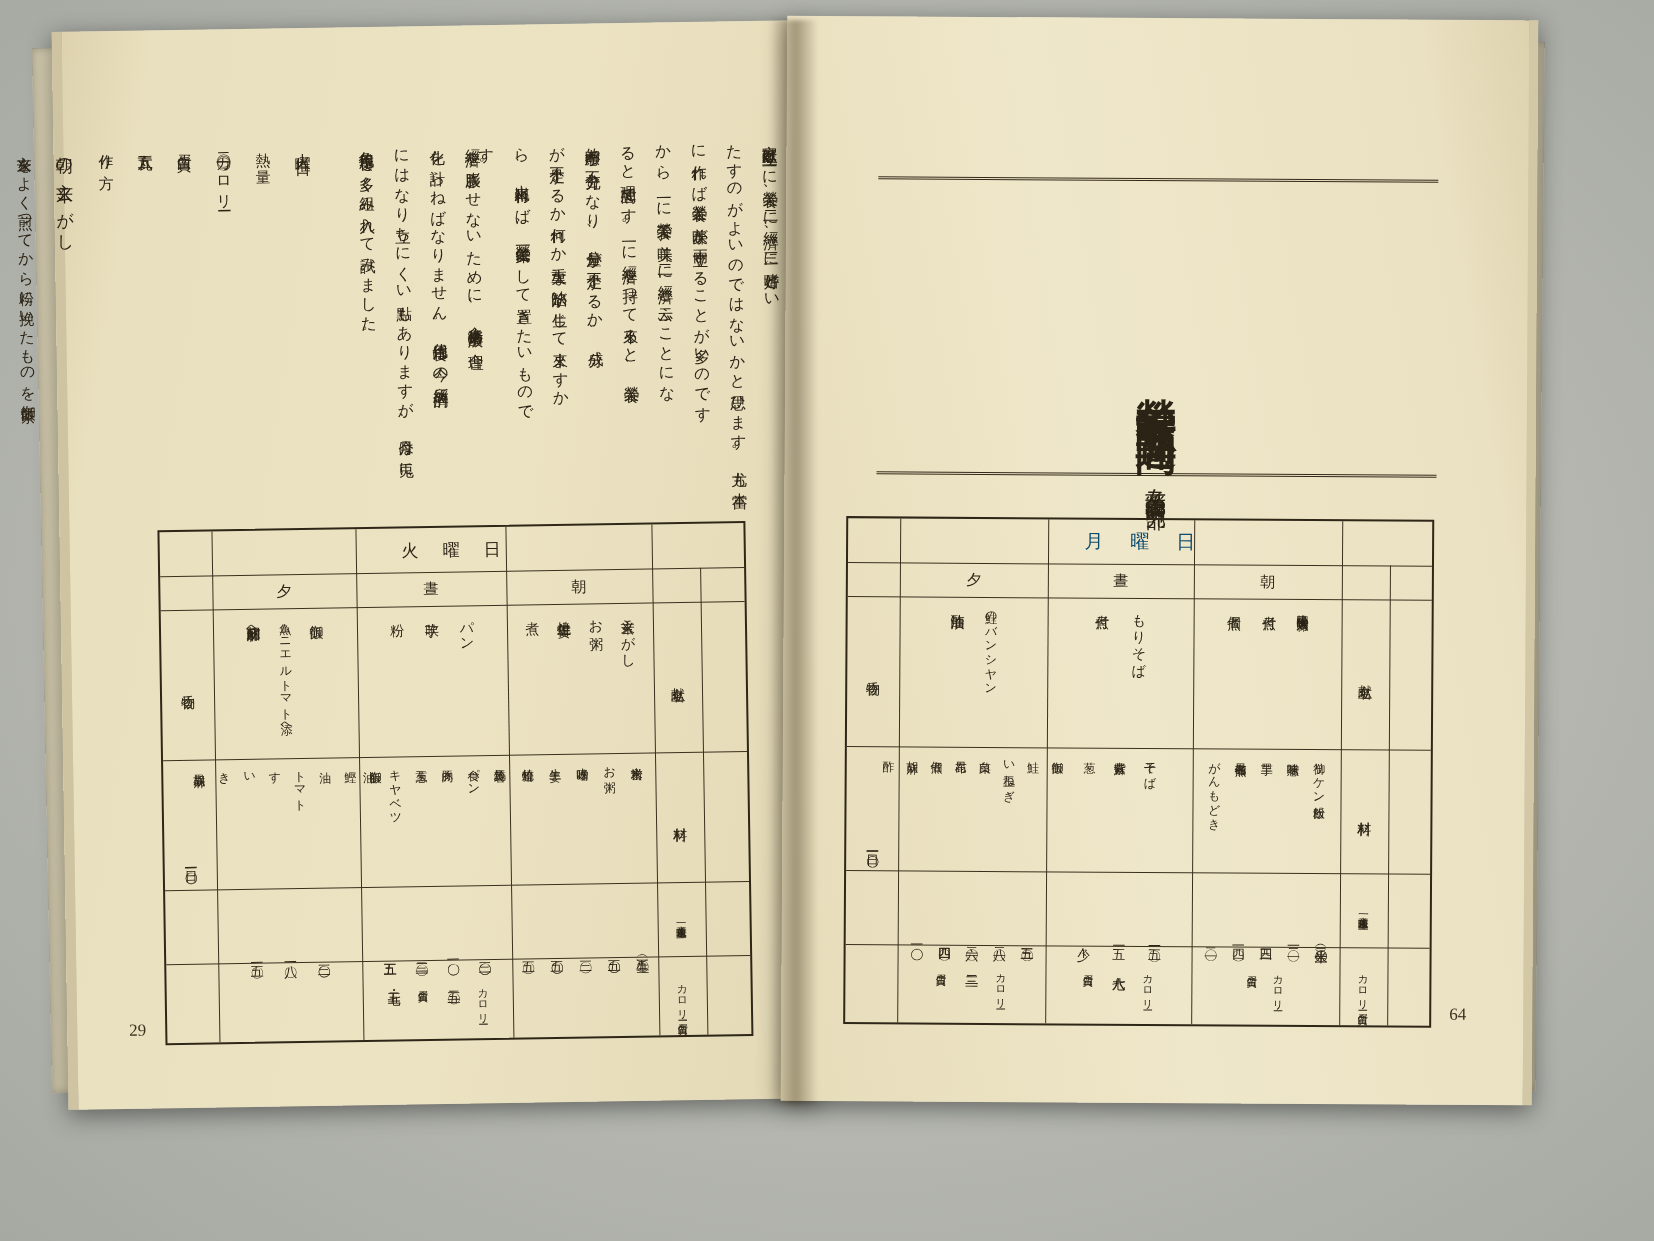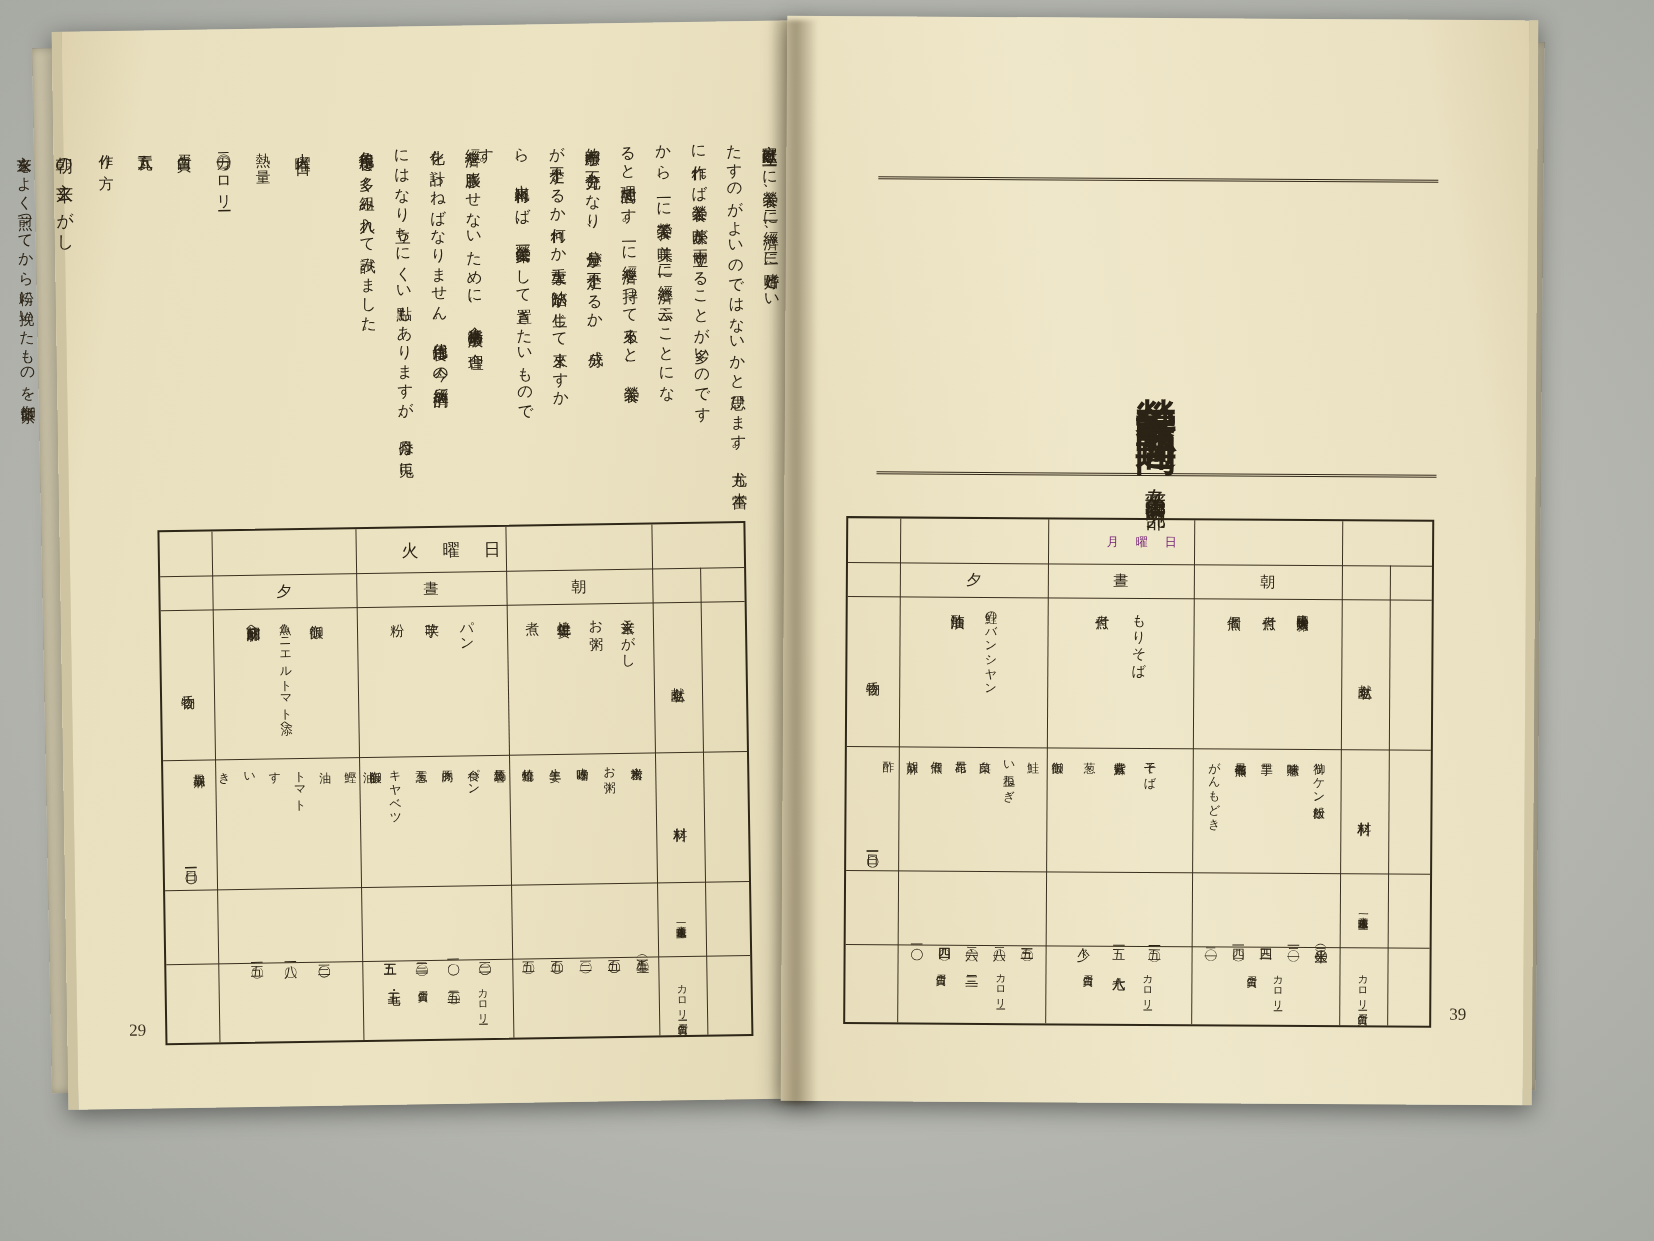--- a/index.html
+++ b/index.html
@@ -340,21 +340,21 @@
         <div class="hline" style="top:352px;"></div>
         <div class="hline" style="top:426px;"></div>
         <div class="vline" style="left:52px;"></div>
         <div class="vline" style="left:200px;"></div>
         <div class="vline" style="left:346px;"></div>
         <div class="vline" style="left:494px;"></div>
         <div class="vline" style="left:542px;top:44px;"></div>
       </div>
 
       <div class="cell hdr" style="left:52px;top:0;width:490px;height:44px;">
-        <div style="writing-mode:horizontal-tb;font-size:12px;letter-spacing:.55em;color:#701a75;">月 曜 日</div>
+        <div style="writing-mode:horizontal-tb;font-size:19px;letter-spacing:.55em;color:#0c4a6e;">月 曜 日</div>
       </div>
 
       <div class="cell" style="left:494px;top:78px;width:48px;height:150px;">
         <div class="vtext">献立名</div>
       </div>
       <div class="cell" style="left:494px;top:228px;width:48px;height:124px;">
         <div class="vtext">材料</div>
       </div>
       <div class="cell" style="left:494px;top:352px;width:48px;height:74px;">
         <div class="vtext xs">一人前正味重量</div>
@@ -469,17 +469,17 @@
       </div>
       <div class="cell" style="left:52px;top:426px;width:148px;height:80px;">
         <div style="display:flex;flex-direction:row-reverse;gap:14px;">
           <div class="vtext xs">カロリー</div>
           <div class="vtext num">二二三</div>
           <div class="vtext xs">蛋白質</div>
         </div>
       </div>
     </div>
 
-    <div class="folio" style="left:668px;top:985px;">39</div>
+    <div class="folio" style="left:668px;top:985px;">64</div>
   </div>
 
   <div id="gutter"></div>
 </div>
 
 </body></html>

